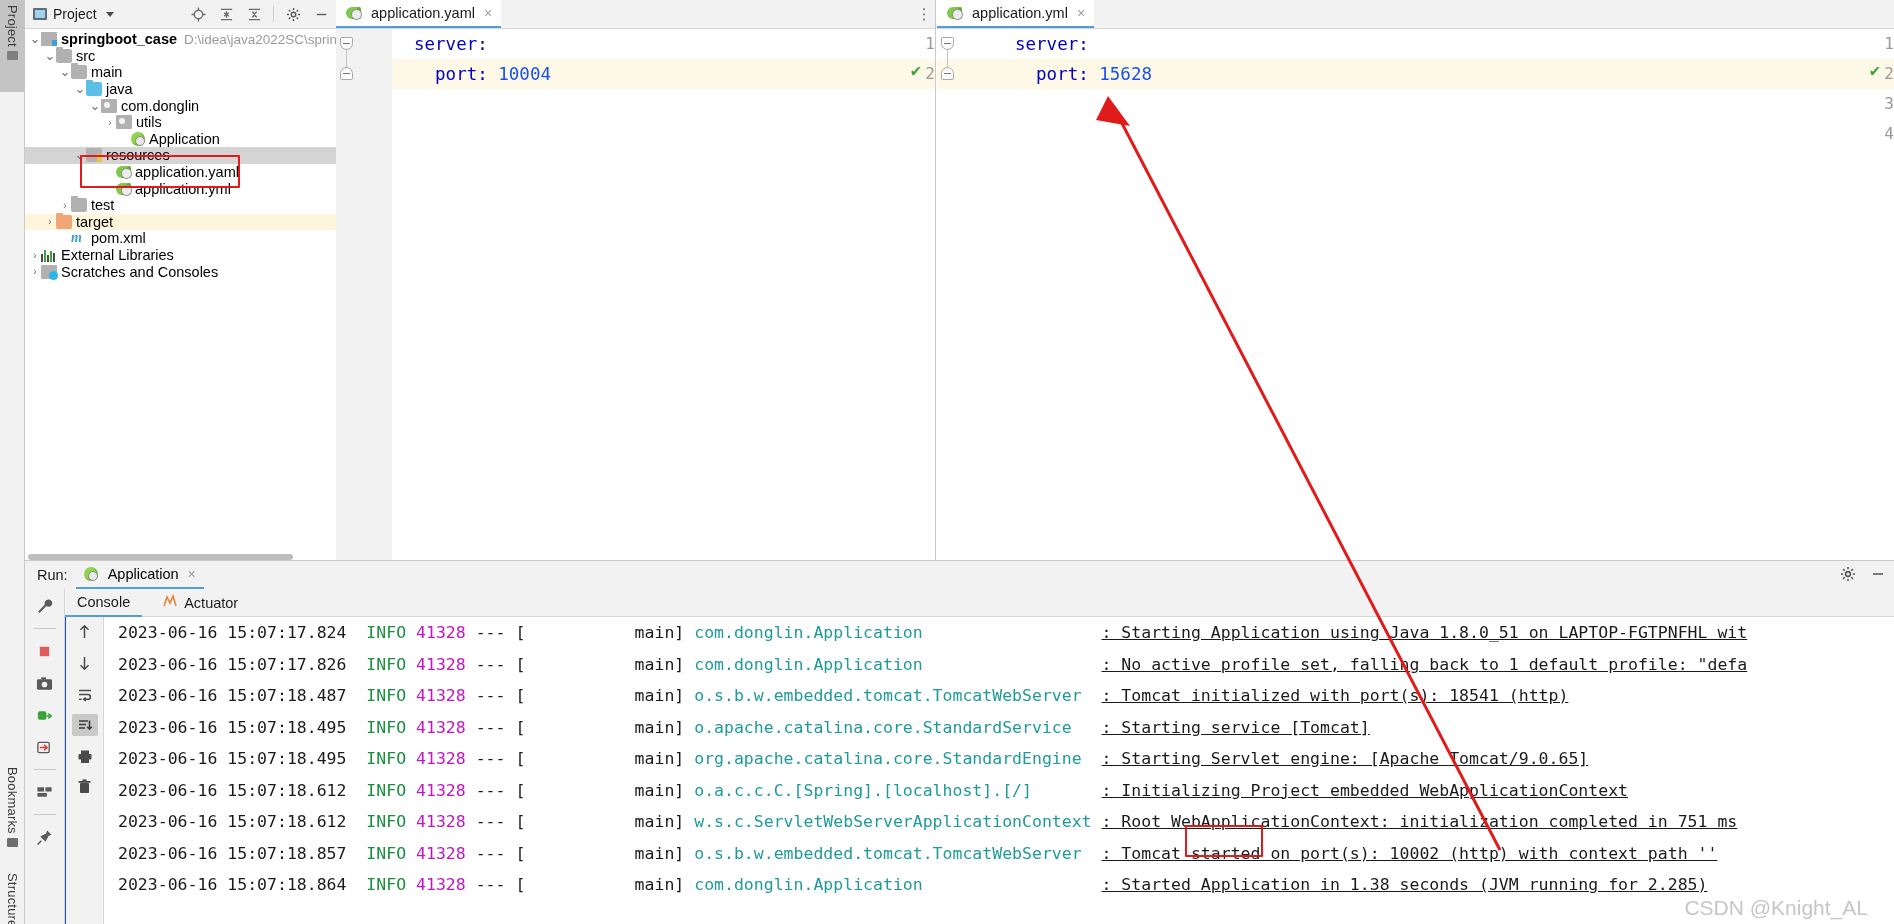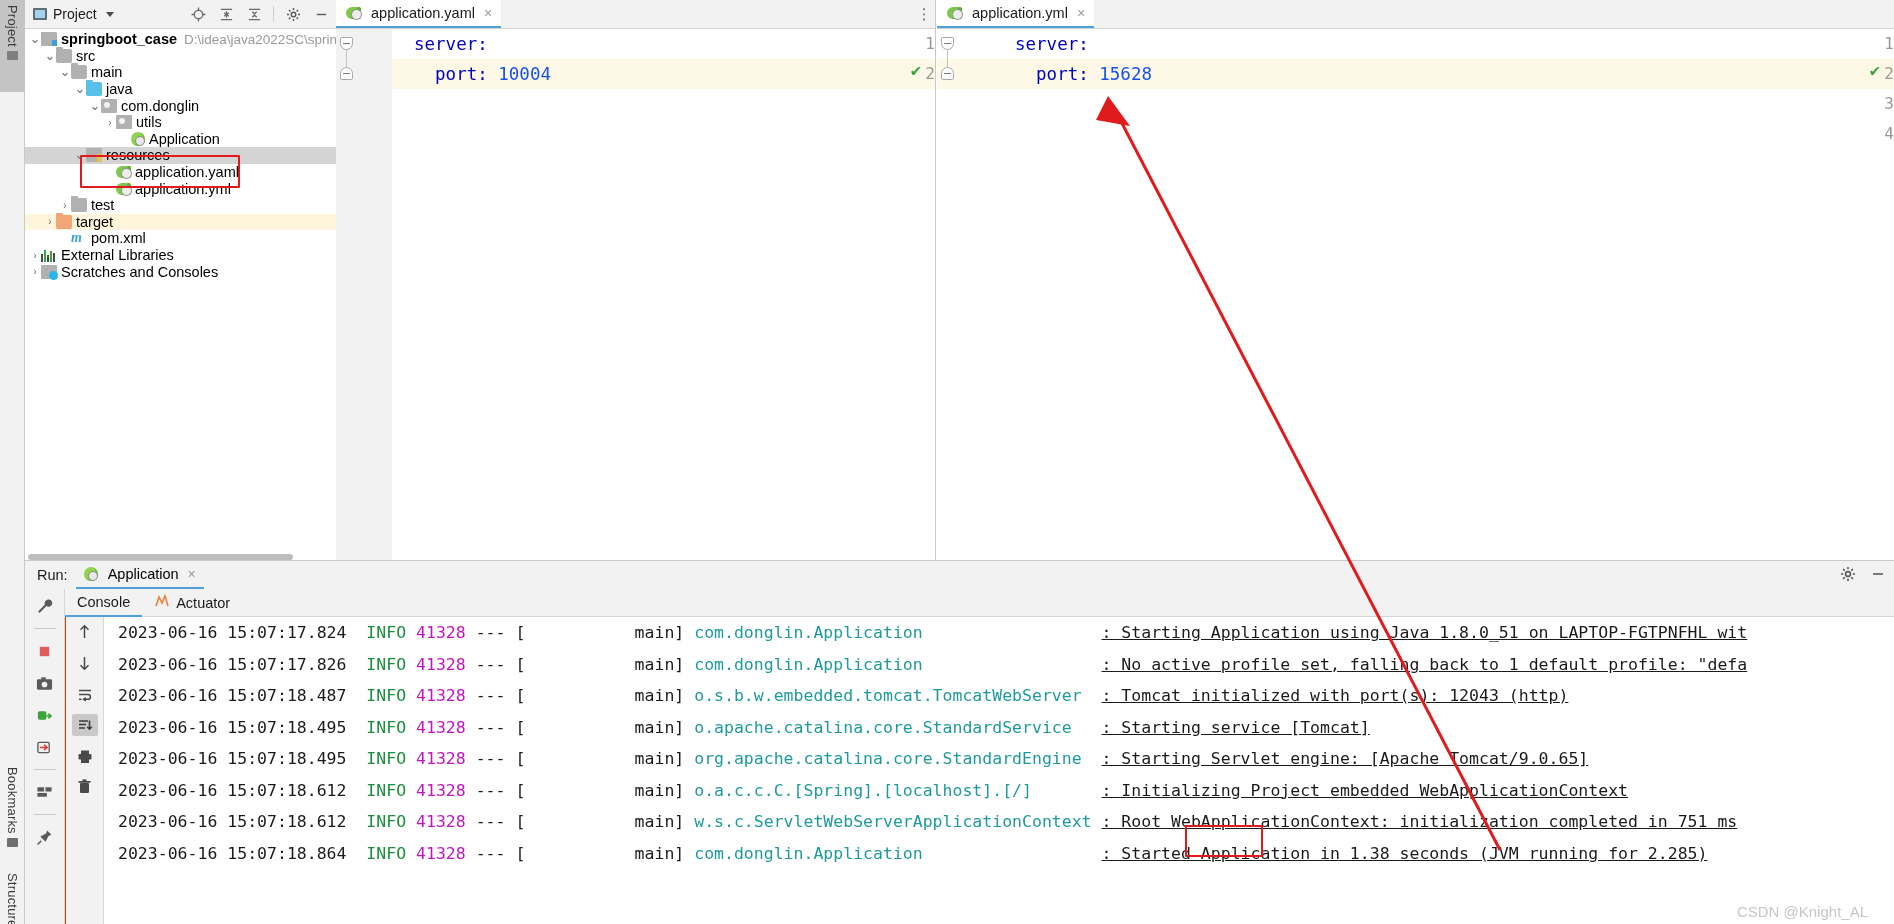--- a/index.html
+++ b/index.html
@@ -165,36 +165,36 @@
     content:""; position:absolute; left:2px; top:5px; width:7px; height:1px; background:#777;
   }
   .fold-mark.top { border-radius: 2px 2px 7px 7px; }
   .fold-mark.bot { border-radius: 7px 7px 2px 2px; }
   .fold-line { position:absolute; left:10px; width:1px; background:#c4c4c4; }
   .ok-check { position: absolute; right: 14px; top: 31px; color: #3aa33a; font-size: 17px; }
 
   
   .run-panel {
     position: absolute; left: 25px; top: 560px; right: 0; bottom: 0;
-    background: #c2410c; border-top: 1px solid #c9c9c9;
+    background: #1d4ed8; border-top: 1px solid #c9c9c9;
   }
   .run-head {
     height: 28px; background: #f2f2f2; display: flex; align-items: center;
     padding-left: 12px; gap: 8px; position: relative;
   }
   .run-label { font-size: 14.5px; color: #1a1a1a; }
   .run-tab {
     display: flex; align-items: center; gap: 6px; height: 28px;
     padding: 0 8px; border-bottom: 2px solid #4f9fd8; font-size: 14.5px;
   }
   .run-head-right { position: absolute; right: 8px; top: 0; height: 28px; display: flex; align-items: center; gap: 14px; }
 
   .subtabs {
     height: 28px; display: flex; align-items: center; padding-left: 40px;
-    background: #f2f2f2; border-bottom: 1px solid #d6d6d6; gap: 0;
+    background: #f2f2f2; border-bottom: 1px solid #d6d6d6; gap: 8px;
   }
   .subtab {
     height: 28px; display: flex; align-items: center; gap: 6px; padding: 0 12px;
     font-size: 14.5px; color: #1a1a1a;
   }
   .subtab.active { border-bottom: 2px solid #4f9fd8; }
 
   .console-toolbar-a {
     position: absolute; left: 0; top: 28px; width: 40px; bottom: 0;
     background: #f2f2f2; border-right: 1px solid #d6d6d6;
@@ -218,21 +218,21 @@
   .c-ts   { color: #1a1a1a; }
   .c-lvl  { color: #1a8f3c; }
   .c-pid  { color: #c215c2; }
   .c-dash { color: #1a1a1a; }
   .c-thr  { color: #1a1a1a; }
   .c-cls  { color: #1f9a9a; }
   .c-msg  { color: #1a1a1a; text-decoration: underline; }
 
   .watermark {
     position: absolute; right: 26px; bottom: 4px; color: #c6c6c6;
-    font-size: 15px; font-family: "Liberation Sans", sans-serif;
+    font-size: 21px; font-family: "Liberation Sans", sans-serif;
   }
   .arrow-svg { position: absolute; left: 0; top: 0; pointer-events: none; }
   .hscroll {
     position: absolute; left: 25px; bottom: 0; height: 6px; background: #bdbdbd;
     border-radius: 3px;
   }
 </style>
 </head>
 <body>
 
@@ -556,25 +556,26 @@
             <rect x="2.5" y="4" width="9" height="10" rx="1" fill="#4a4a4a"></rect>
             <rect x="1" y="2" width="12" height="1.8" fill="#4a4a4a"></rect>
             <rect x="5" y="0.4" width="4" height="1.8" fill="#4a4a4a"></rect>
           </svg>
       </div>
     </div>
 
     <div class="console" id="console">
         <div class="logrow"><span class="c-ts">2023-06-16 15:07:17.824  </span><span class="c-lvl">INFO </span><span class="c-pid">41328 </span><span class="c-dash">--- </span><span class="c-thr">[           main] </span><span class="c-cls">com.donglin.Application                  </span><span class="c-msg">: Starting Application using Java 1.8.0_51 on LAPTOP-FGTPNFHL wit</span></div>
         <div class="logrow"><span class="c-ts">2023-06-16 15:07:17.826  </span><span class="c-lvl">INFO </span><span class="c-pid">41328 </span><span class="c-dash">--- </span><span class="c-thr">[           main] </span><span class="c-cls">com.donglin.Application                  </span><span class="c-msg">: No active profile set, falling back to 1 default profile: "defa</span></div>
-        <div class="logrow"><span class="c-ts">2023-06-16 15:07:18.487  </span><span class="c-lvl">INFO </span><span class="c-pid">41328 </span><span class="c-dash">--- </span><span class="c-thr">[           main] </span><span class="c-cls">o.s.b.w.embedded.tomcat.TomcatWebServer  </span><span class="c-msg">: Tomcat initialized with port(s): 12043 (http)</span></div>
+        <div class="logrow"><span class="c-ts">2023-06-16 15:07:18.487  </span><span class="c-lvl">INFO </span><span class="c-pid">41328 </span><span class="c-dash">--- </span><span class="c-thr">[           main] </span><span class="c-cls">o.s.b.w.embedded.tomcat.TomcatWebServer  </span><span class="c-msg">: Tomcat initialized with port(s): 18541 (http)</span></div>
         <div class="logrow"><span class="c-ts">2023-06-16 15:07:18.495  </span><span class="c-lvl">INFO </span><span class="c-pid">41328 </span><span class="c-dash">--- </span><span class="c-thr">[           main] </span><span class="c-cls">o.apache.catalina.core.StandardService   </span><span class="c-msg">: Starting service [Tomcat]</span></div>
         <div class="logrow"><span class="c-ts">2023-06-16 15:07:18.495  </span><span class="c-lvl">INFO </span><span class="c-pid">41328 </span><span class="c-dash">--- </span><span class="c-thr">[           main] </span><span class="c-cls">org.apache.catalina.core.StandardEngine  </span><span class="c-msg">: Starting Servlet engine: [Apache Tomcat/9.0.65]</span></div>
         <div class="logrow"><span class="c-ts">2023-06-16 15:07:18.612  </span><span class="c-lvl">INFO </span><span class="c-pid">41328 </span><span class="c-dash">--- </span><span class="c-thr">[           main] </span><span class="c-cls">o.a.c.c.C.[Spring].[localhost].[/]       </span><span class="c-msg">: Initializing Project embedded WebApplicationContext</span></div>
         <div class="logrow"><span class="c-ts">2023-06-16 15:07:18.612  </span><span class="c-lvl">INFO </span><span class="c-pid">41328 </span><span class="c-dash">--- </span><span class="c-thr">[           main] </span><span class="c-cls">w.s.c.ServletWebServerApplicationContext </span><span class="c-msg">: Root WebApplicationContext: initialization completed in 751 ms</span></div>
+        <div class="logrow"><span class="c-ts">2023-06-16 15:07:18.857  </span><span class="c-lvl">INFO </span><span class="c-pid">41328 </span><span class="c-dash">--- </span><span class="c-thr">[           main] </span><span class="c-cls">o.s.b.w.embedded.tomcat.TomcatWebServer  </span><span class="c-msg">: Tomcat started on port(s): 10002 (http) with context path ''</span></div>
         <div class="logrow"><span class="c-ts">2023-06-16 15:07:18.864  </span><span class="c-lvl">INFO </span><span class="c-pid">41328 </span><span class="c-dash">--- </span><span class="c-thr">[           main] </span><span class="c-cls">com.donglin.Application                  </span><span class="c-msg">: Started Application in 1.38 seconds (JVM running for 2.285)</span></div>
       </div>
 
     <div class="red-box" style="left:1160px; top:264px; width:78px; height:32px;"></div>
 
     <div class="watermark">CSDN @Knight_AL</div>
   </div>
 
   <svg class="arrow-svg" width="1894" height="924">
     <line x1="1500" y1="850" x2="1113" y2="106" stroke="#e01b1b" stroke-width="3"></line>

